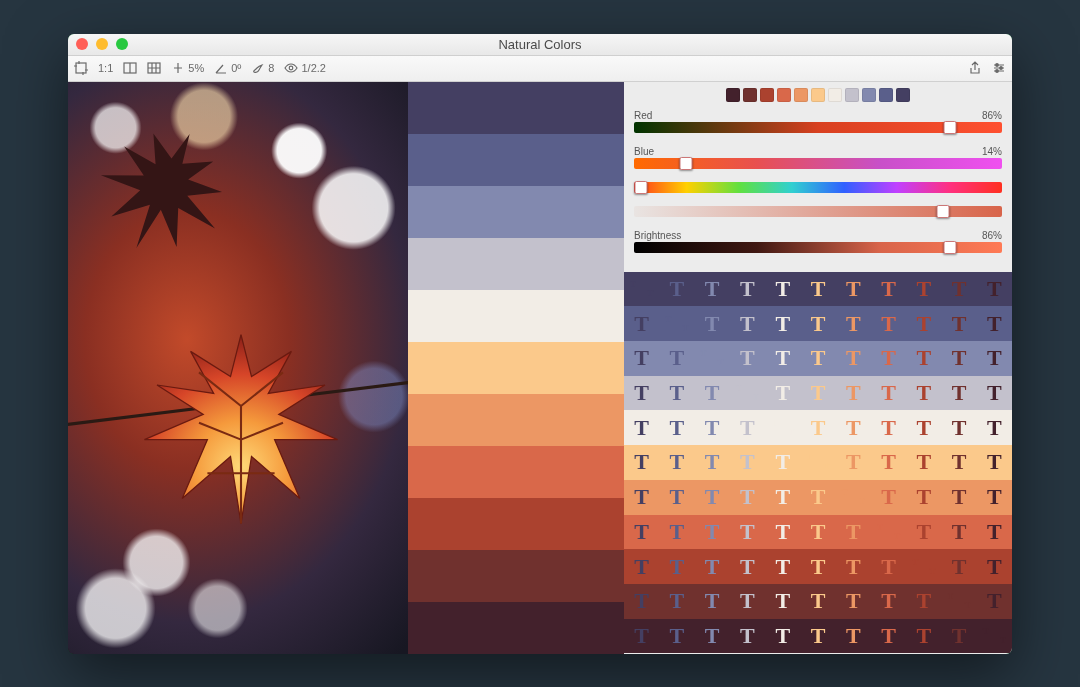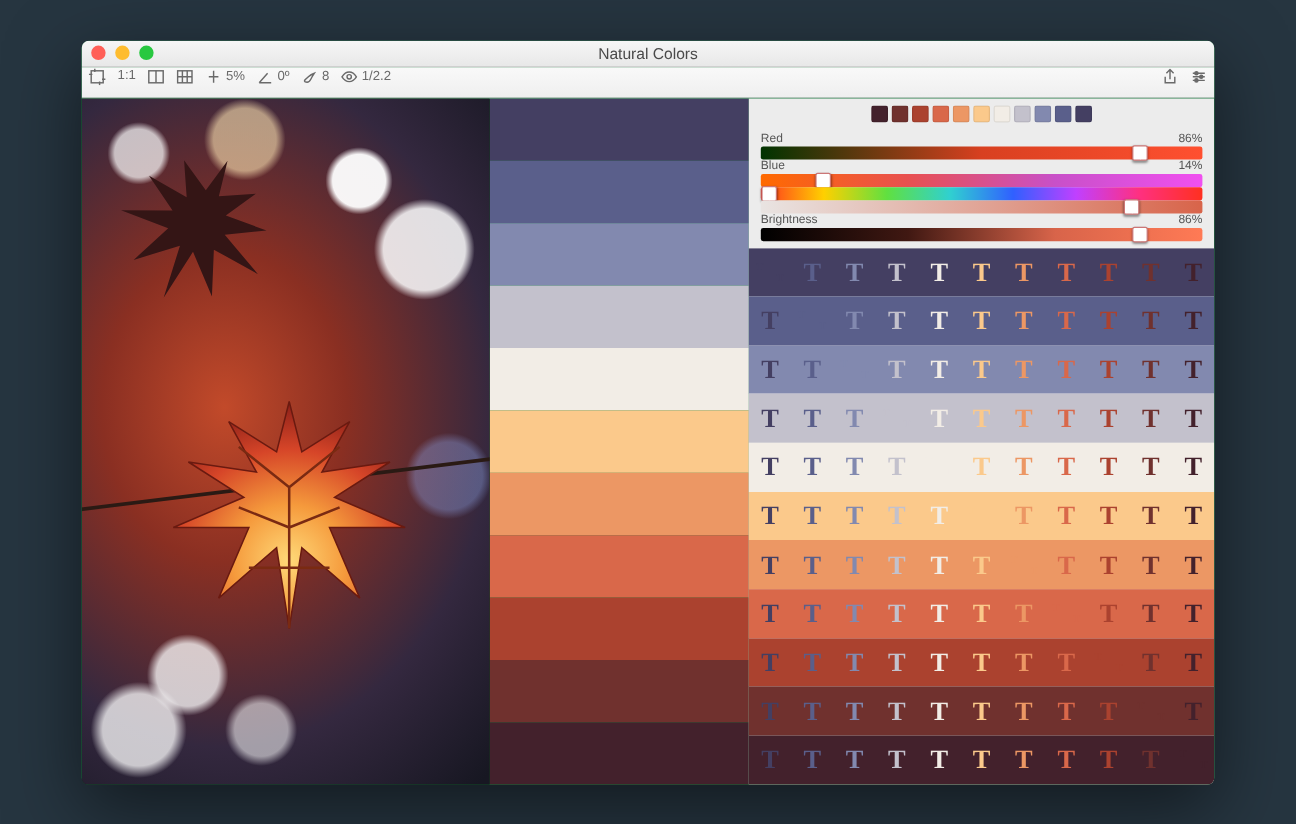--- a/index.html
+++ b/index.html
@@ -37,21 +37,21 @@
   .tl-close { background:#ff5f57; }
   .tl-min   { background:#febc2e; }
   .tl-max   { background:#28c840; }
   .title { position:absolute; left:0; right:0; text-align:center; font-size:13px; color:#4a4a4a; pointer-events:none;}
   
   .toolbar {
     height: 26px;
     background: linear-gradient(#f9f9f9,#efefef);
     border-bottom: 1px solid #d0d0d0;
     display:flex;
-    align-items:flex-start;
+    align-items:center;
     padding: 1px 6px;
     gap: 10px;
     color:#6a6a6a;
     font-size:11px;
   }
   .toolbar .spacer { flex:1; }
   .tb-ico { width:14px; height:14px; display:inline-flex; align-items:center; justify-content:center; }
   .tb-ico svg { width:14px; height:14px; stroke:#6a6a6a; fill:none; stroke-width:1.2; }
   .tb-item { display:flex; align-items:center; gap:3px; }
   
@@ -83,21 +83,21 @@
   .leaf1 { position:absolute; left:20%; top:42%; width:210px; }
   .leaf2 { position:absolute; left:6%;  top:6%;  width:150px; transform:rotate(25deg); filter:brightness(.55) saturate(.8);}
   
   .palette { display:flex; flex-direction:column; }
   .palette .row { flex:1; }
   
   .right { display:flex; flex-direction:column; background:#ececec; }
   .swatches { height:26px; display:flex; align-items:center; justify-content:center; gap:3px; padding:0 6px;}
   .swatches span { width:14px; height:14px; border-radius:2px; border:1px solid rgba(0,0,0,0.08);}
   .sliders { padding: 2px 10px 6px; }
-  .srow { margin-bottom:0; }
+  .srow { margin-bottom:13px; }
   .srow .lbl { display:flex; justify-content:space-between; font-size:10px; color:#555; margin-bottom:1px;}
   .track { position:relative; height:11px; border-radius:2px; }
   .thumb { position:absolute; top:-1px; width:13px; height:13px; background:#fff; border-radius:2px; box-shadow:0 1px 2px rgba(0,0,0,.4); transform:translateX(-50%); border:1px solid #c77;}
   .thumb::after{ content:""; position:absolute; left:50%; bottom:-4px; transform:translateX(-50%); border:4px solid transparent; border-top-color:#fff;}
   .grad-red   { background: linear-gradient(90deg, #003300, #d84020, #ff5030); }
   .grad-green { background: linear-gradient(90deg, #ff2000, #ff9a00, #ffe000, #e0ff00); }
   .grad-blue  { background: linear-gradient(90deg, #ff6a00, #e85050, #c850c8, #f050f0); }
   .grad-hue   { background: linear-gradient(90deg, #ff3020, #ffd000, #60e040, #30d0d0, #3060ff, #c040ff, #ff3080, #ff3020); }
   .grad-sat   { background: linear-gradient(90deg, #e9e4e2, #d8644a); }
   .grad-bri   { background: linear-gradient(90deg, #000000, #401812, #d8644a, #ff7a55); }

